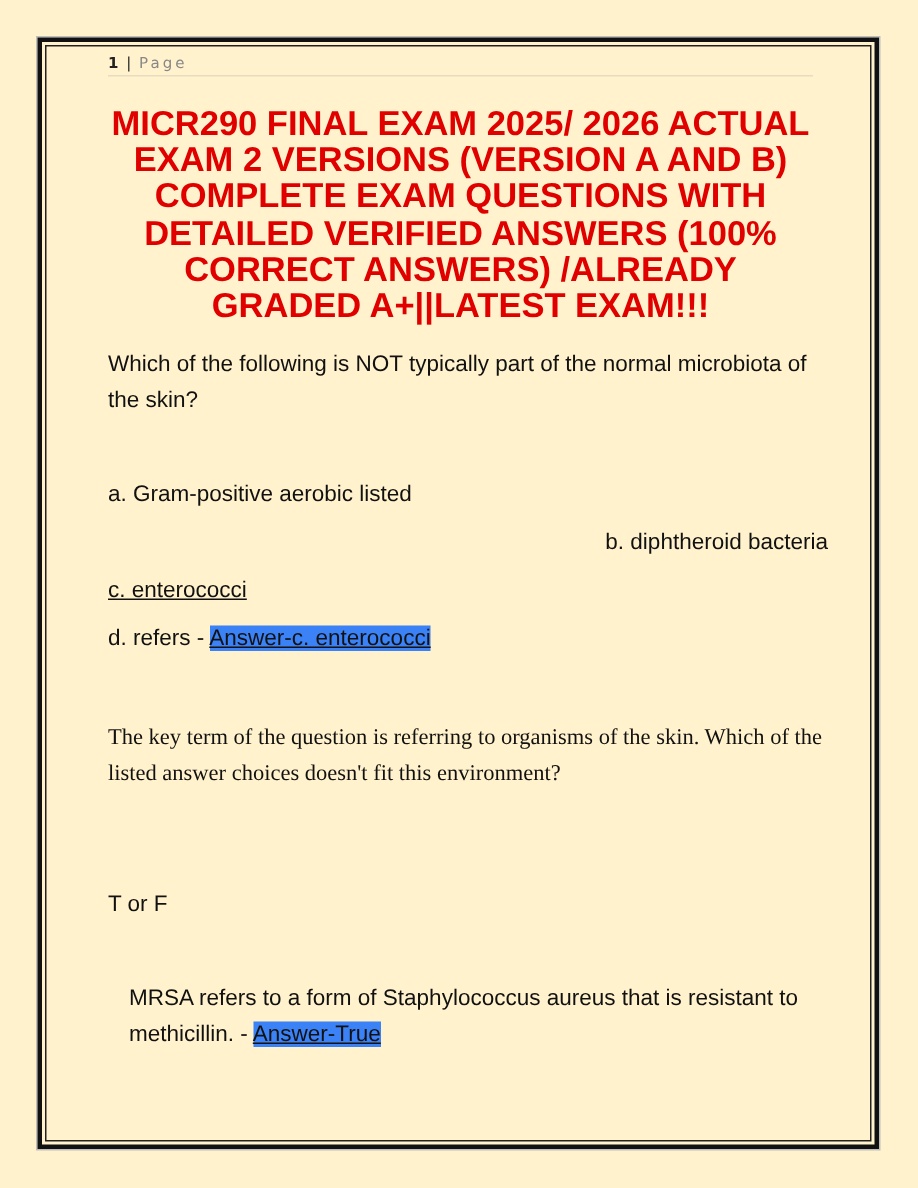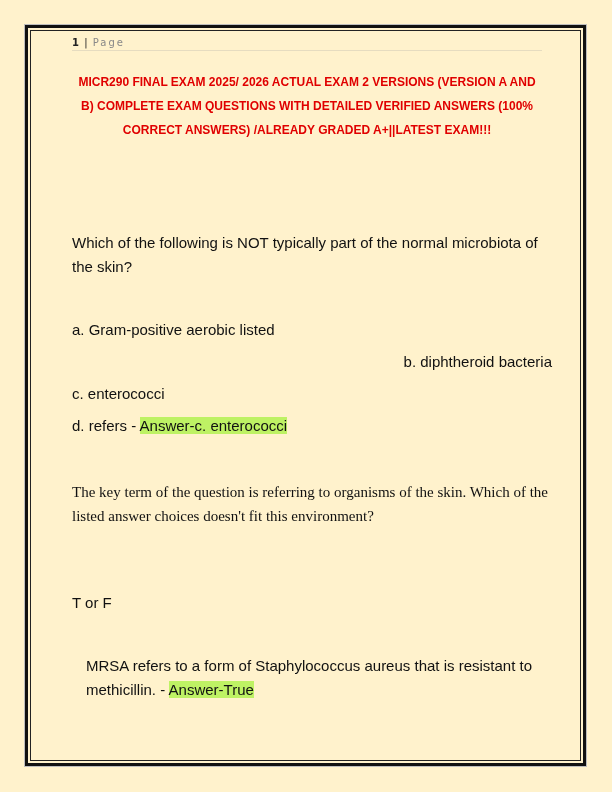--- a/index.html
+++ b/index.html
@@ -45,52 +45,52 @@
   .header .num { font-weight: bold; color: #222; }
   .header .bar { color: #222; margin: 0 2px; }
   .header .page { color: #888; letter-spacing: 2px; }
   .title {
     position: absolute;
     left: 72px; top: 70px;
     width: 470px;
     text-align: center;
     color: #e00000;
     font-weight: bold;
-    font-size: 12px;
+    font-size: 23px;
     line-height: 24.2px;
   }
   .para {
     position: absolute;
     left: 72px;
     width: 480px;
     font-size: 15px;
     line-height: 24px;
     margin: 0;
   }
-  .hl { background: #bef264; }
+  .hl { background: #3b82f6; text-decoration: underline; }
 </style>
 </head>
 <body>
 
 <div class="border-outer"></div>
 <div class="border-thick"></div>
 <div class="border-inner"></div>
 
 <div class="header">
   <span class="num">1</span>
   <span class="bar">|</span>
   <span class="page">Page</span>
 </div>
 
 <div class="title">MICR290 FINAL EXAM 2025/ 2026 ACTUAL EXAM 2 VERSIONS (VERSION A AND B) COMPLETE EXAM QUESTIONS WITH DETAILED VERIFIED ANSWERS (100% CORRECT ANSWERS) /ALREADY GRADED A+||LATEST EXAM!!!</div>
 
 <p class="para" style="top:231px;">Which of the following is NOT typically part of the normal microbiota of the skin?</p>
 
 <p class="para" style="top:318px;">a. Gram-positive aerobic listed</p>
 <p class="para" style="top:350px;text-align:right;">b. diphtheroid bacteria</p>
-<p class="para" style="top:382px;">c. enterococci</p>
+<p class="para" style="top:382px;text-decoration:underline;">c. enterococci</p>
 <p class="para" style="top:414px;"><span>d. refers - </span><span class="hl">Answer-c. enterococci</span></p>
 
 <p class="para" style="top:480px;font-family:Liberation Serif, serif;">The key term of the question is referring to organisms of the skin. Which of the listed answer choices doesn't fit this environment?</p>
 
 <p class="para" style="top:591px;">T or F</p>
 
 <p class="para" style="top:654px;margin-left:14px;"><span>MRSA refers to a form of Staphylococcus aureus that is resistant to methicillin. - </span><span class="hl">Answer-True</span></p>
 
 </body></html>

